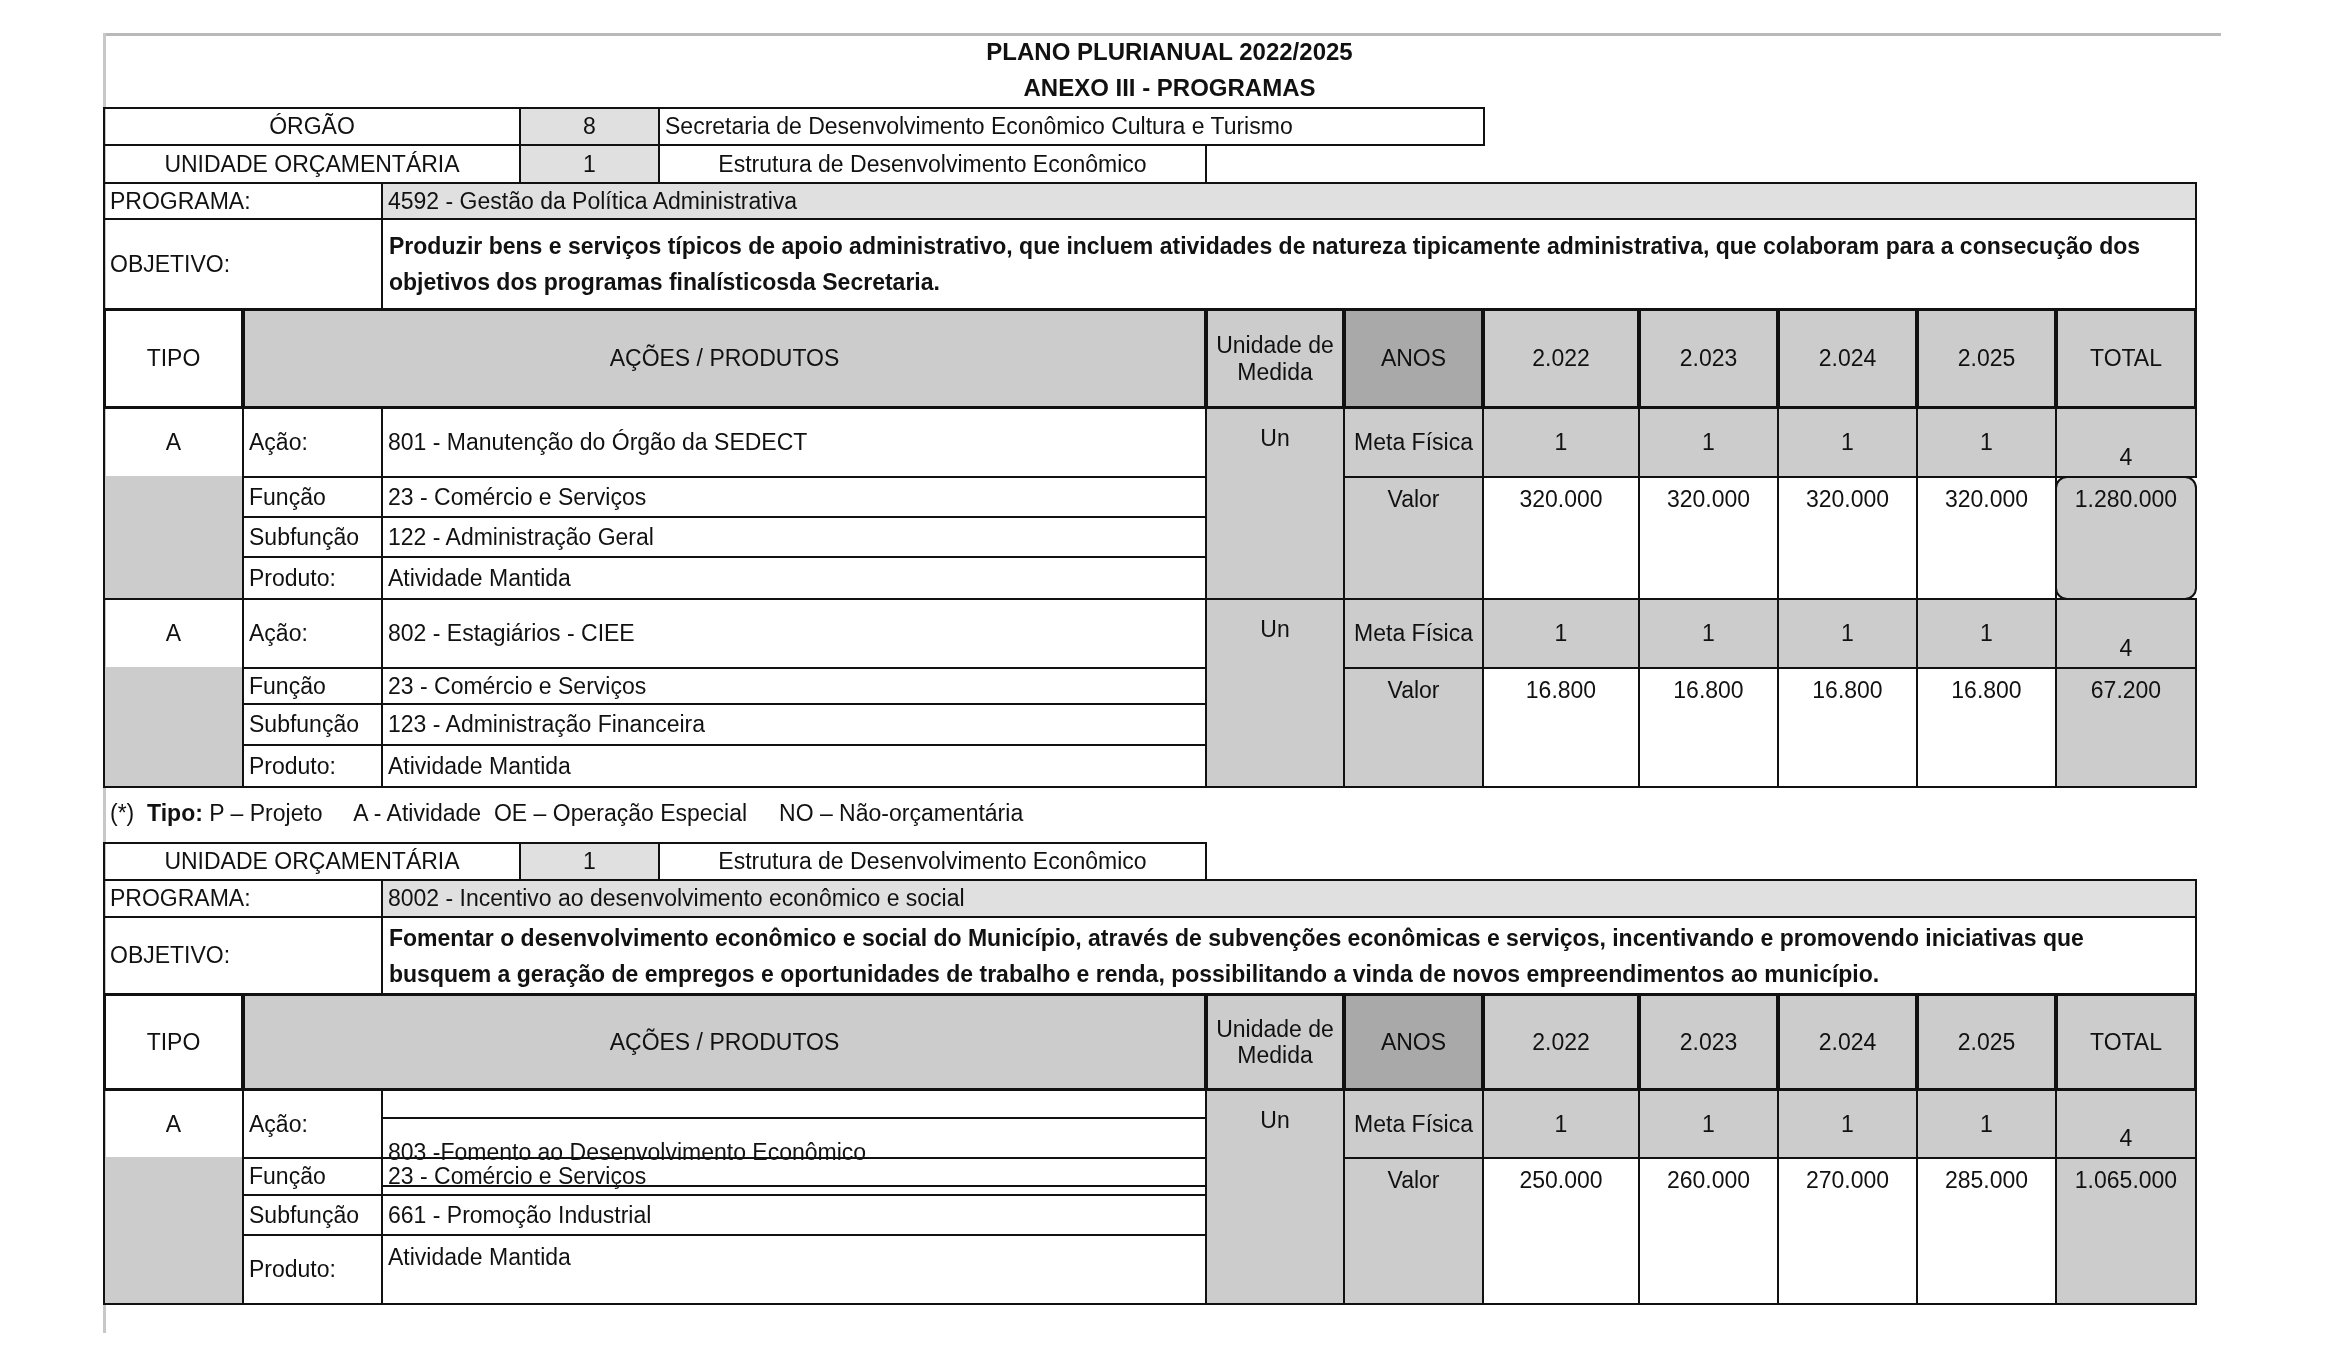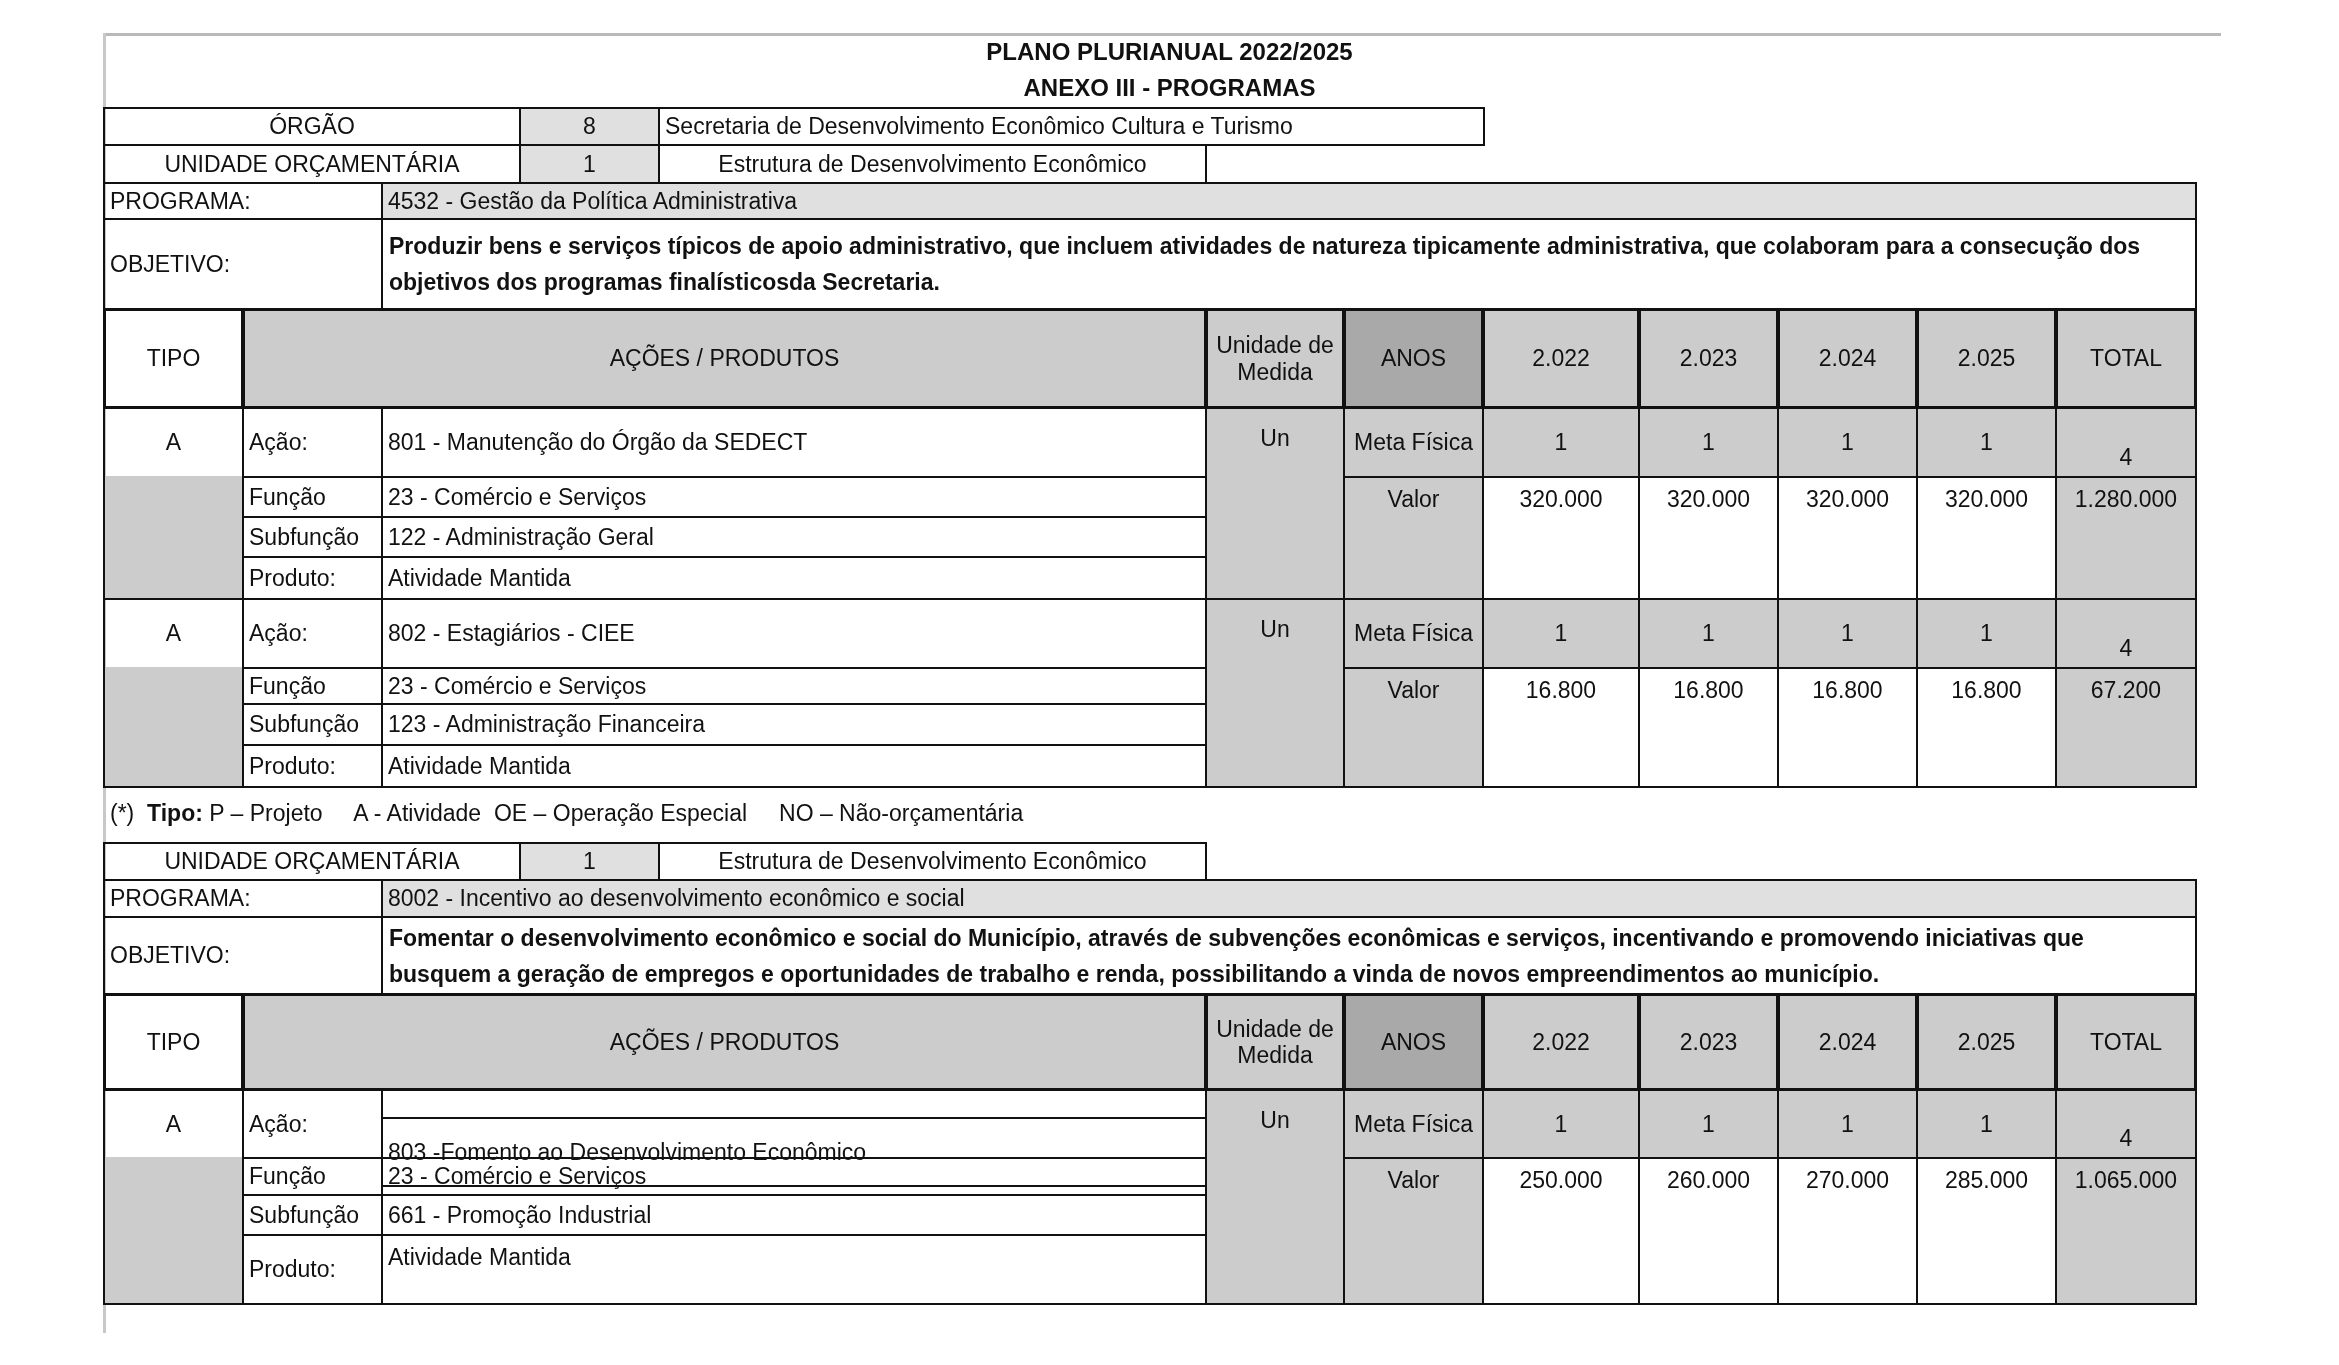--- a/index.html
+++ b/index.html
@@ -31,21 +31,21 @@
 
 <div class="cell b c" style="left:103px;top:107px;width:418px;height:39px;">ÓRGÃO</div>
 <div class="cell b c g1" style="left:519px;top:107px;width:141px;height:39px;">8</div>
 <div class="cell b l" style="left:658px;top:107px;width:827px;height:39px;">Secretaria de Desenvolvimento Econômico Cultura e Turismo</div>
 
 <div id="sections">
     <div class="cell b c" style="left: 103px; top: 144px; width: 418px; height: 40px;">UNIDADE ORÇAMENTÁRIA</div>
     <div class="cell b c g1" style="left: 519px; top: 144px; width: 141px; height: 40px;">1</div>
     <div class="cell b c" style="left: 658px; top: 144px; width: 549px; height: 40px;">Estrutura de Desenvolvimento Econômico</div>
     <div class="cell b l" style="left: 103px; top: 182px; width: 280px; height: 38px;">PROGRAMA:</div>
-    <div class="cell b l g1" style="left: 381px; top: 182px; width: 1816px; height: 38px;">4532 - Gestão da Política Administrativa</div>
+    <div class="cell b l g1" style="left: 381px; top: 182px; width: 1816px; height: 38px;">4592 - Gestão da Política Administrativa</div>
     <div class="cell b l" style="left: 103px; top: 218px; width: 280px; height: 92px;">OBJETIVO:</div>
     <div class="cell obj" style="left: 381px; top: 218px; width: 1816px; height: 92px;">Produzir bens e serviços típicos de apoio administrativo, que incluem atividades de natureza tipicamente administrativa, que colaboram para a consecução dos objetivos dos programas finalísticosda Secretaria.</div>
     <div class="cell b c thick" style="left: 103px; top: 308px; width: 141px; height: 101px;">TIPO</div>
     <div class="cell b c g2 thick" style="left: 242px; top: 308px; width: 965px; height: 101px;">AÇÕES / PRODUTOS</div>
     <div class="cell b c g2 thick" style="left: 1205px; top: 308px; width: 140px; height: 101px;">Unidade de Medida</div>
     <div class="cell b c g3 thick" style="left: 1343px; top: 308px; width: 141px; height: 101px;">ANOS</div>
     <div class="cell b c g2 thick" style="left: 1482px; top: 308px; width: 158px; height: 101px;">2.022</div>
     <div class="cell b c g2 thick" style="left: 1638px; top: 308px; width: 141px; height: 101px;">2.023</div>
     <div class="cell b c g2 thick" style="left: 1777px; top: 308px; width: 141px; height: 101px;">2.024</div>
     <div class="cell b c g2 thick" style="left: 1916px; top: 308px; width: 141px; height: 101px;">2.025</div>
@@ -65,21 +65,21 @@
     <div class="cell c g2" style="left: 1482px; top: 407px; width: 158px; height: 71px;">1</div>
     <div class="cell c g2" style="left: 1638px; top: 407px; width: 141px; height: 71px;">1</div>
     <div class="cell c g2" style="left: 1777px; top: 407px; width: 141px; height: 71px;">1</div>
     <div class="cell c g2" style="left: 1916px; top: 407px; width: 141px; height: 71px;">1</div>
     <div class="cell c g2" style="left: 2055px; top: 407px; width: 142px; height: 71px; align-items: flex-end; padding-bottom: 6px;">4</div>
     <div class="cell c g2 top" style="left: 1343px; top: 476px; width: 141px; height: 124px; padding-top: 8px;">Valor</div>
     <div class="cell c top" style="left: 1482px; top: 476px; width: 158px; height: 124px; padding-top: 8px;">320.000</div>
     <div class="cell c top" style="left: 1638px; top: 476px; width: 141px; height: 124px; padding-top: 8px;">320.000</div>
     <div class="cell c top" style="left: 1777px; top: 476px; width: 141px; height: 124px; padding-top: 8px;">320.000</div>
     <div class="cell c top" style="left: 1916px; top: 476px; width: 141px; height: 124px; padding-top: 8px;">320.000</div>
-    <div class="cell b c g2 top" style="left: 2055px; top: 476px; width: 142px; height: 124px; padding-top: 8px;">1.280.000</div>
+    <div class="cell b c g2 top" style="left: 2055px; top: 476px; width: 142px; height: 124px; padding-top: 8px; border-radius: 12px;">1.280.000</div>
     <div class="cell c" style="left: 103px; top: 598px; width: 141px; height: 71px; border: 2px solid rgb(17, 17, 17);">A</div>
     <div class="cell g2" style="left: 103px; top: 667px; width: 141px; height: 121px; border-top: none;"></div>
     <div class="cell b l" style="left: 242px; top: 598px; width: 141px; height: 71px;">Ação:</div>
     <div class="cell l" style="left: 381px; top: 598px; width: 826px; height: 71px;">802 - Estagiários - CIEE</div>
     <div class="cell b l" style="left: 242px; top: 667px; width: 141px; height: 38px;">Função</div>
     <div class="cell l" style="left: 381px; top: 667px; width: 826px; height: 38px;">23 - Comércio e Serviços</div>
     <div class="cell b l" style="left: 242px; top: 703px; width: 141px; height: 43px;">Subfunção</div>
     <div class="cell l" style="left: 381px; top: 703px; width: 826px; height: 43px;">123 - Administração Financeira</div>
     <div class="cell b l" style="left: 242px; top: 744px; width: 141px; height: 44px;">Produto:</div>
     <div class="cell l" style="left: 381px; top: 744px; width: 826px; height: 44px;">Atividade Mantida</div>

